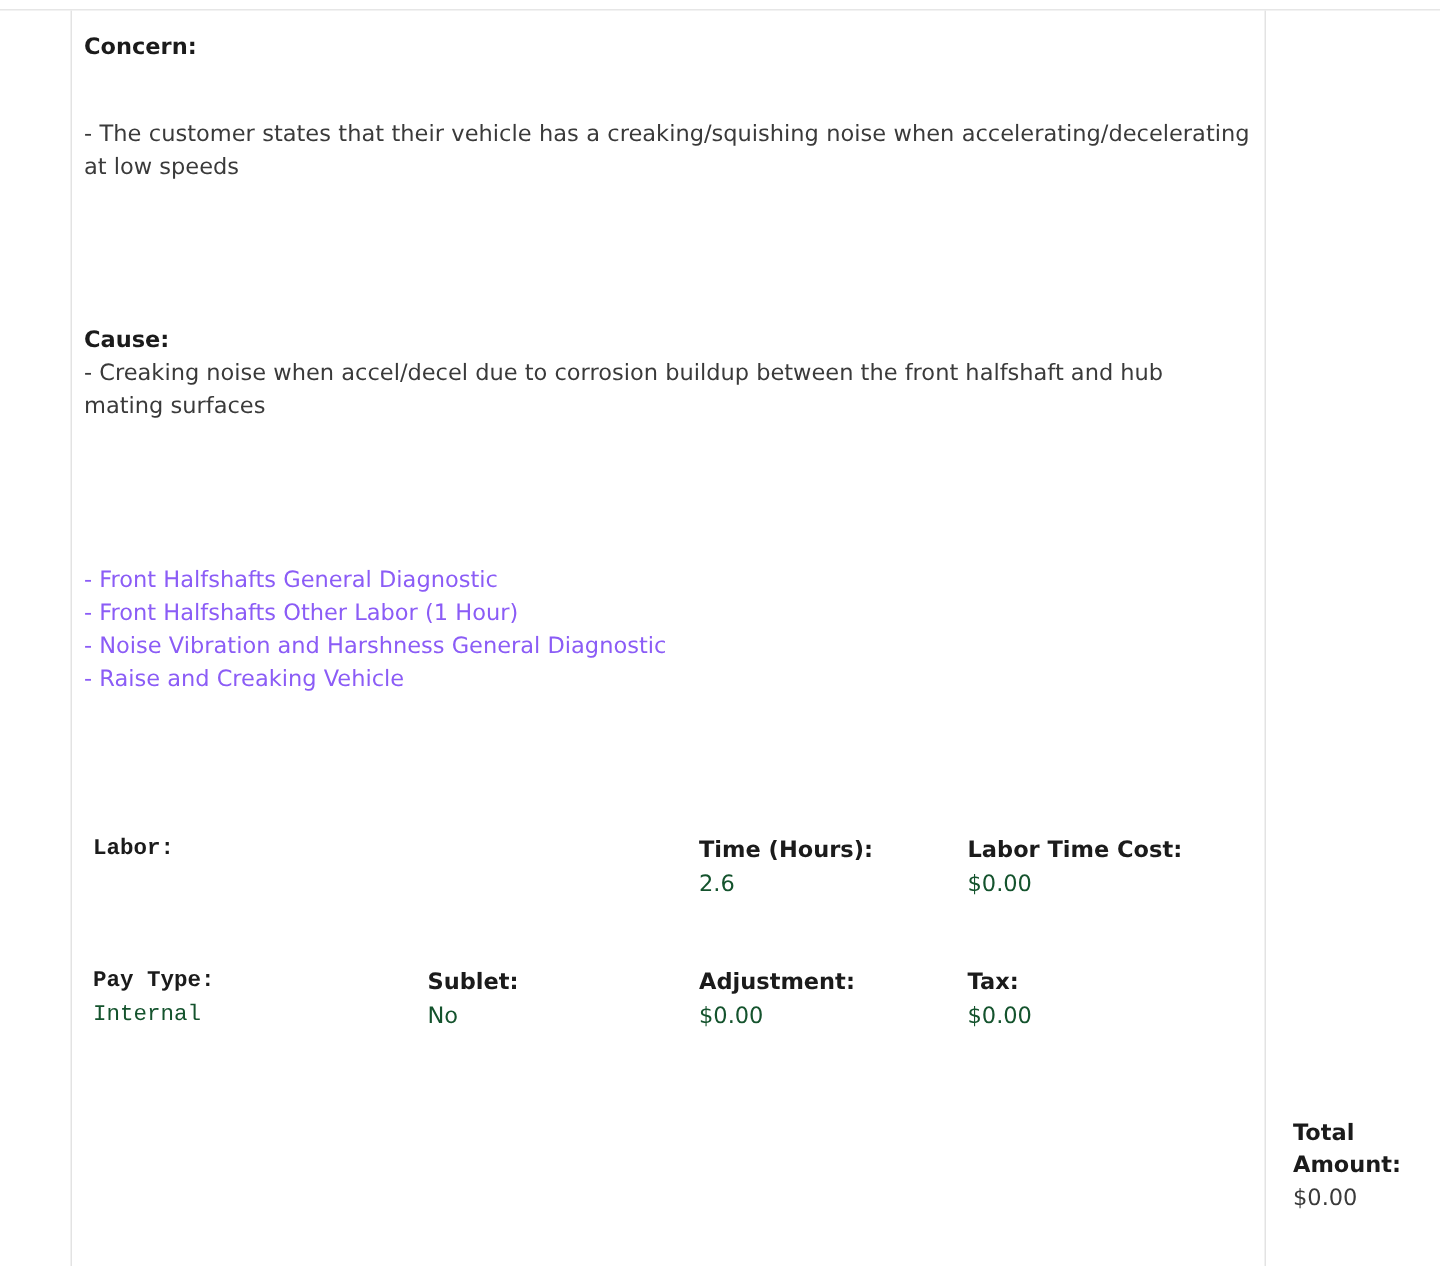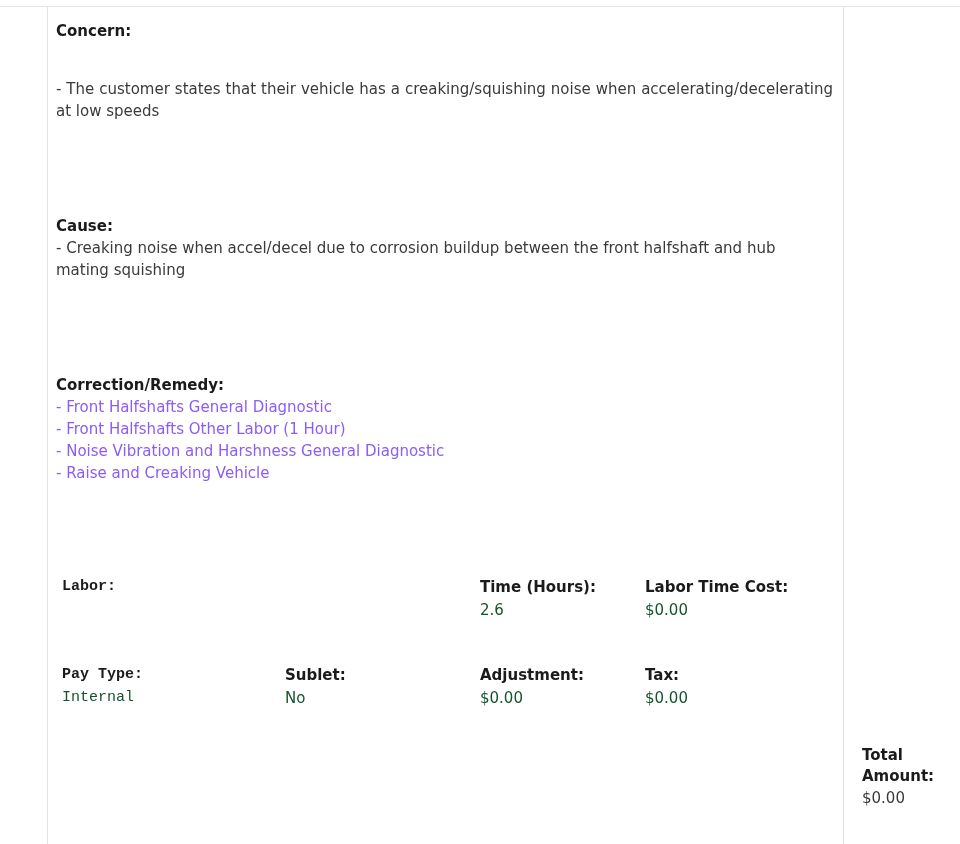--- a/index.html
+++ b/index.html
@@ -129,21 +129,21 @@
   }
   .field-value {
     font-size: 15px;
     line-height: 24px;
     color: #14532d;
     white-space: nowrap;
   }
 
   .col-a { left: 6px; font-family: Liberation Mono, monospace; }
   .col-b { left: 229px; }
-  .col-c { left: 424px; }
+  .col-c { left: 410px; }
   .col-d { left: 589px; }
 
   .total-block {
     position: absolute;
     top: 738px;
     left: 18px;
     width: 96px;
   }
   .total-label {
     font-weight: bold;
@@ -170,27 +170,26 @@
 
     <div>
       <div class="section-heading">Concern:</div>
       <div class="body-text justified block-concern">-  The  customer  states  that  their  vehicle  has  a  creaking/squishing  noise  when accelerating/decelerating at low speeds</div>
     </div>
 
     <div class="spacer-concern"></div>
 
     <div>
       <div class="section-heading">Cause:</div>
-      <div class="body-text">- Creaking noise when accel/decel due to corrosion buildup between the front halfshaft and hub mating squishing</div>
+      <div class="body-text">- Creaking noise when accel/decel due to corrosion buildup between the front halfshaft and hub mating surfaces</div>
     </div>
 
     <div class="spacer-cause"></div>
 
     <div>
-      <div class="section-heading">Correction/Remedy:</div>
       <ul class="remedy-list">
         <li>- Front Halfshafts General Diagnostic</li>
         <li>- Front Halfshafts Other Labor (1 Hour)</li>
         <li>- Noise Vibration and Harshness General Diagnostic</li>
         <li>- Raise and Creaking Vehicle</li>
       </ul>
     </div>
 
     <div class="spacer-remedy"></div>
 

